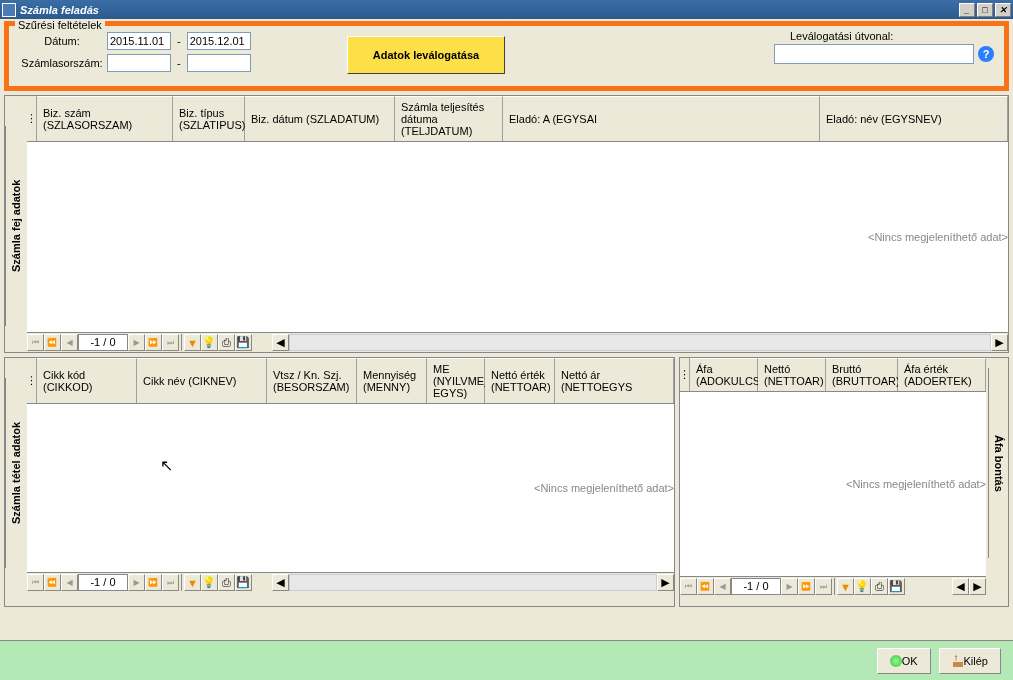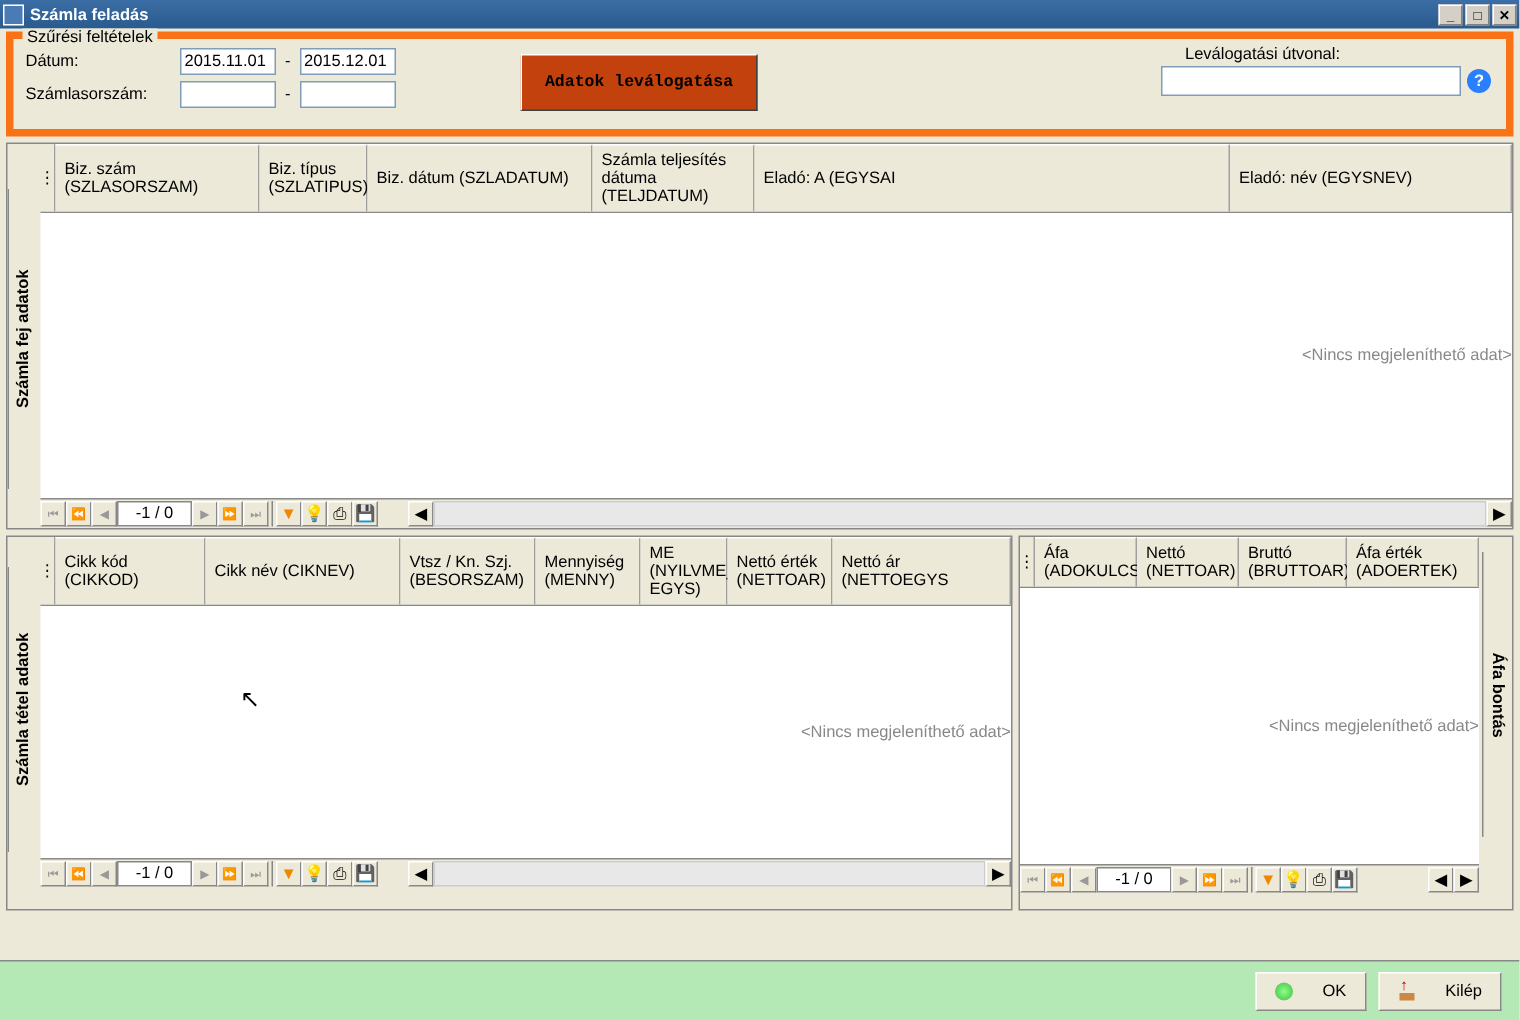--- a/index.html
+++ b/index.html
@@ -1,32 +1,32 @@
 <!DOCTYPE html>
 <html><head>
 <meta charset="utf-8">
 <style>
 * { box-sizing: border-box; margin: 0; padding: 0; font-family: Tahoma, Arial, sans-serif; font-size: 11px; }
 body { background: #ece9d8; width: 1013px; height: 680px; overflow: hidden; position: relative; }
 
 
-.titlebar { height: 19px; background: linear-gradient(to bottom, #3b6ea5, #2a5a8e); display: flex; align-items: center; padding: 0 2px; color: #fff; }
+.titlebar { height: 19px; background: linear-gradient(to bottom, #3b6ea5, #2a5a8e); display: flex; align-items: center; padding: 0 2px; color: #fff; font-style: italic; }
 .titlebar .icon { width: 14px; height: 14px; background: #4a7bb5; border: 1px solid #fff; margin-right: 4px; display: inline-block; }
 .titlebar .title { flex: 1; font-weight: bold; }
 .titlebar .win-btn { width: 16px; height: 14px; background: #d4d0c8; border: 1px solid #808080; border-top-color: #fff; border-left-color: #fff; margin-left: 2px; display: flex; align-items: center; justify-content: center; color: #000; font-weight: bold; font-size: 9px; cursor: pointer; }
 
 
 .filter-group { margin: 2px 4px; border: 5px solid #f97316; padding: 6px 8px 10px 8px; position: relative; background: #ece9d8; }
 .filter-group .legend { position: absolute; top: -7px; left: 6px; background: #ece9d8; padding: 0 3px; }
 .filter-row { display: flex; align-items: center; margin-bottom: 4px; }
-.filter-label { text-align: left; width: 90px; margin-right: 13px; }
+.filter-label { text-align: center; width: 90px; margin-right: 0; }
 .date-input { width: 64px; height: 18px; border: 1px solid #7f9db9; background: #fff; padding: 1px 2px; }
 .text-input { width: 64px; height: 18px; border: 1px solid #7f9db9; background: #fff; padding: 1px 2px; }
 .dash { margin: 0 6px; }
-.big-btn { width: 158px; height: 38px; border: 1px solid #404040; border-top-color: #fff; border-left-color: #fff; background: #c2410c; font-weight: bold; cursor: pointer; position: absolute; left: 338px; top: 10px; font-family: Liberation Mono, monospace; }
+.big-btn { width: 158px; height: 38px; border: 1px solid #404040; border-top-color: #fff; border-left-color: #fff; background: #fde047; font-weight: bold; cursor: pointer; position: absolute; left: 338px; top: 10px; }
 .right-filter { position: absolute; right: 10px; top: 4px; }
 .right-filter-label { display: block; margin-bottom: 2px; padding-left: 16px; }
 .right-filter-row { display: flex; align-items: center; }
 .wide-input { width: 200px; height: 20px; border: 1px solid #7f9db9; background: #fff; padding: 2px; }
 .help-icon { width: 16px; height: 16px; border-radius: 50%; background: #2a7fff; color: #fff; display: flex; align-items: center; justify-content: center; font-weight: bold; margin-left: 4px; cursor: pointer; }
 
 
 .panel-wrap { margin: 4px; border: 1px solid #888; background: #ece9d8; position: relative; }
 .vtab { position: absolute; left: 0; top: 30px; width: 20px; background: #ece9d8; border-right: 1px solid #888; writing-mode: vertical-rl; transform: rotate(180deg); display: flex; align-items: center; justify-content: center; padding: 10px 0; font-weight: bold; }
 .vtab-right { position: absolute; right: 0; top: 10px; width: 20px; background: #ece9d8; border-left: 1px solid #888; writing-mode: vertical-rl; display: flex; align-items: center; justify-content: center; padding: 10px 0; font-weight: bold; }
@@ -45,21 +45,21 @@
 .nav-icon { width: 17px; height: 17px; border: 1px solid #888; border-top-color: #fff; border-left-color: #fff; background: #ece9d8; display: flex; align-items: center; justify-content: center; margin-right: 0; cursor: pointer; }
 .hscroll { flex: 1; display: flex; align-items: center; margin-left: 20px; }
 .hscroll-btn { width: 17px; height: 17px; background: #ece9d8; border: 1px solid #888; border-top-color: #fff; border-left-color: #fff; display: flex; align-items: center; justify-content: center; cursor: pointer; }
 .hscroll-track { flex: 1; height: 17px; background: #e8e8e8; border: 1px solid #ccc; }
 
 .lower-row { display: flex; margin: 4px; gap: 4px; }
 .lower-left { flex: 1; border: 1px solid #888; background: #ece9d8; position: relative; }
 .lower-right { width: 330px; border: 1px solid #888; background: #ece9d8; position: relative; }
 
 .footer { position: absolute; bottom: 0; left: 0; right: 0; height: 40px; background: #b4e8b4; border-top: 1px solid #888; display: flex; align-items: center; justify-content: flex-end; padding: 0 12px; gap: 8px; }
-.footer-btn { height: 26px; padding: 0 12px; border: 1px solid #888; border-top-color: #fff; border-left-color: #fff; background: #ece9d8; cursor: pointer; display: flex; align-items: center; gap: 20px; }
+.footer-btn { height: 26px; padding: 0 12px; border: 1px solid #888; border-top-color: #fff; border-left-color: #fff; background: #ece9d8; cursor: pointer; display: flex; align-items: center; gap: 0; }
 .ok-icon { width: 12px; height: 12px; border-radius: 50%; background: radial-gradient(circle, #8f8, #4b4); display: inline-block; }
 .exit-icon { width: 12px; height: 12px; display: inline-block; position: relative; }
 .exit-icon::before { content: ""; position: absolute; bottom: 0; width: 10px; height: 5px; background: #c84; left: 1px; }
 .exit-icon::after { content: "↑"; position: absolute; top: -3px; left: 2px; color: #c00; font-size: 10px; }
 
 .cursor-arrow { position: absolute; left: 160px; top: 456px; font-size: 16px; color: #000; pointer-events: none; z-index: 100; }
 </style>
 </head>
 <body>
 

